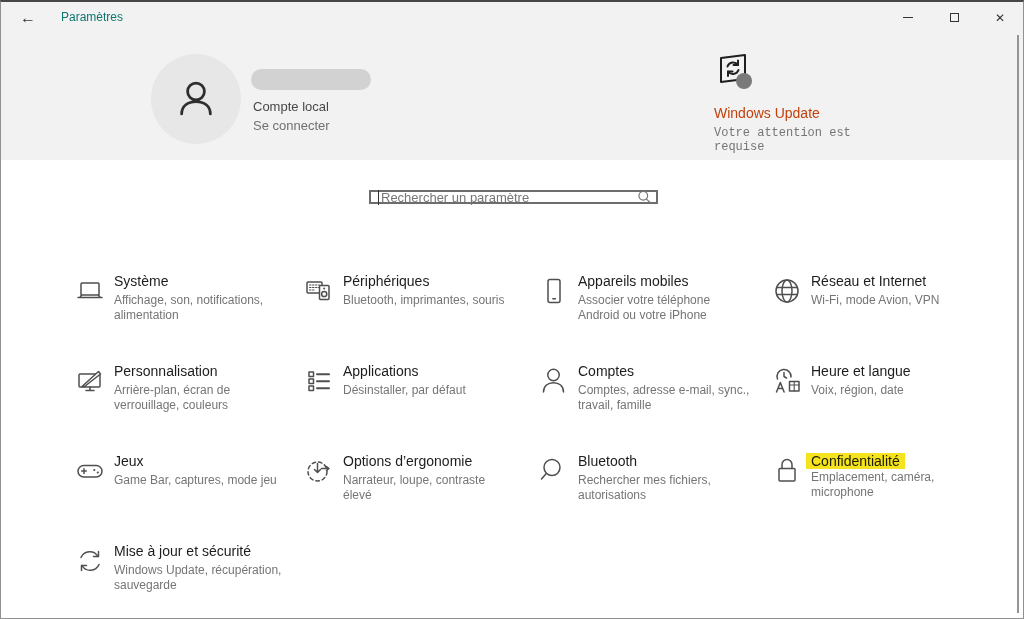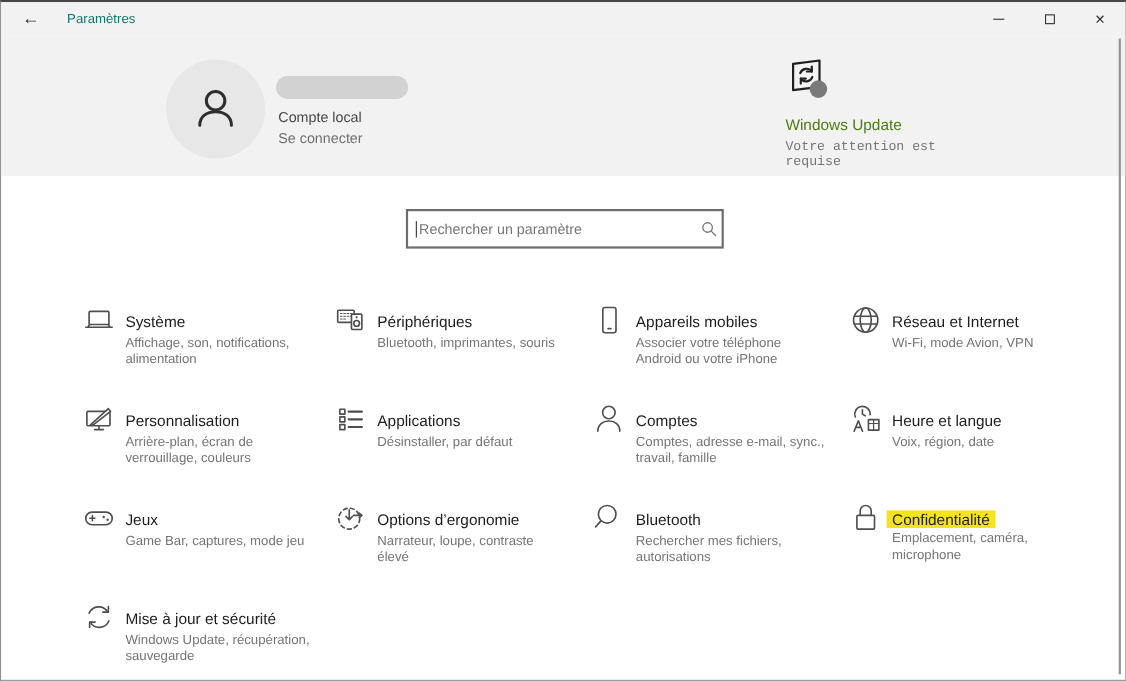--- a/index.html
+++ b/index.html
@@ -18,34 +18,34 @@
   .max-glyph { display:block; width:9px; height:9px; border:1px solid #333; }
   .close-glyph { font-size:12px; line-height:1; }
   
   .hero { position:absolute; left:0; top:31px; width:100%; height:127px; background:#f2f2f2; }
   .avatar { position:absolute; left:150px; top:21px; width:90px; height:90px; border-radius:50%; background:#e7e7e7; display:flex; align-items:center; justify-content:center; }
   .name-bar { position:absolute; left:250px; top:36px; width:120px; height:21px; border-radius:10.5px; background:#d2d2d2; }
   .acct-type { position:absolute; left:252px; top:66px; font-size:13px; color:#474747;text-align:right; }
   .acct-signin { position:absolute; left:252px; top:85px; font-size:13px; color:#707070; cursor:pointer; }
   .wu { position:absolute; left:690px; top:10px; width:200px; cursor:pointer; }
   .wu-icon { position:absolute; left:20px; top:8px; width:44px; height:42px; }
-  .wu-title { position:absolute; left:23px; top:62px; font-size:14px; color:#4d7c0f; white-space:nowrap; }
+  .wu-title { position:absolute; left:23px; top:62px; font-size:14px; color:#c2410c; white-space:nowrap; }
   .wu-status { position:absolute; left:23px; top:83px; font-size:12px; line-height:14px; color:#757575; white-space:pre-line;font-family:Liberation Mono, monospace; }
   
-  .search-wrap { position:absolute; left:368px; top:188px; width:289px; height:36px; background:#fff; border:2px solid #6d6d6d; display:flex; align-items:center; }
+  .search-wrap { position:absolute; left:368px; top:188px; width:289px; height:14px; background:#fff; border:2px solid #6d6d6d; display:flex; align-items:center; }
   .caret { width:1px; height:15px; background:#333; margin-left:7px; }
   .search-input { flex:1; border:none; outline:none; font-family:"Liberation Sans", sans-serif; font-size:13px; color:#333; padding:0 4px 0 2px; background:transparent; }
   .search-input::placeholder { color:#767676; opacity:1; }
   .search-glyph { width:24px; display:flex; align-items:center; justify-content:center; }
   
   .grid { position:absolute; left:66px; top:263px; display:grid; grid-template-columns:229px 235px 233px 240px; grid-auto-rows:90px; }
   .tile { display:flex; padding:7px 0 0 7px; cursor:pointer; }
   .ticon { width:40px; flex:0 0 40px; padding-top:3px; }
   .ticon svg { display:block; }
-  .ttext { flex:1;margin-top:12px; }
+  .ttext { flex:1; }
   .ttitle { display:inline-block; font-size:14px; color:#1d1d1d; margin-bottom:4px; }
   .ttitle.hl { background:var(--hl,#f5e31d); color:#1c1c00; padding:0 5px; margin-left:-5px; margin-bottom:1px; }
   .tsub { display:block; font-size:12px; line-height:15px; color:#757575; white-space:pre-line; max-width:182px; }
   
   .scrollbar { position:absolute; right:4px; top:33px; width:2px; height:578px; background:#949494; }
   svg { stroke:#4f4f4f; fill:none; stroke-width:1.5; stroke-linecap:round; stroke-linejoin:round; }
   svg .fill { fill:#4f4f4f; stroke:none; }
 </style>
 </head>
 <body>

